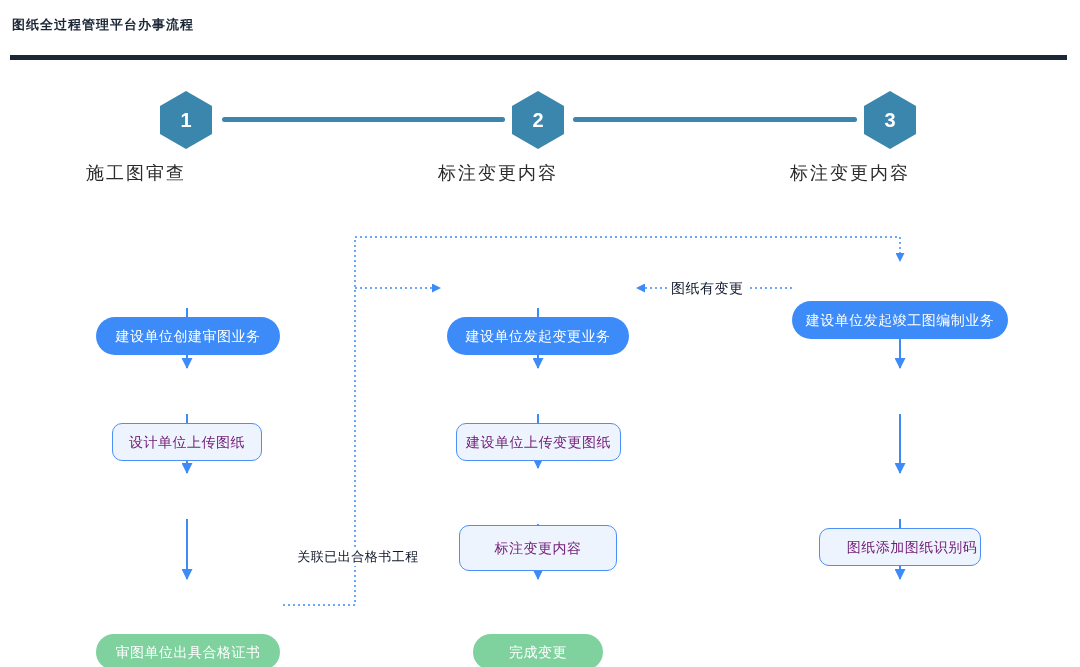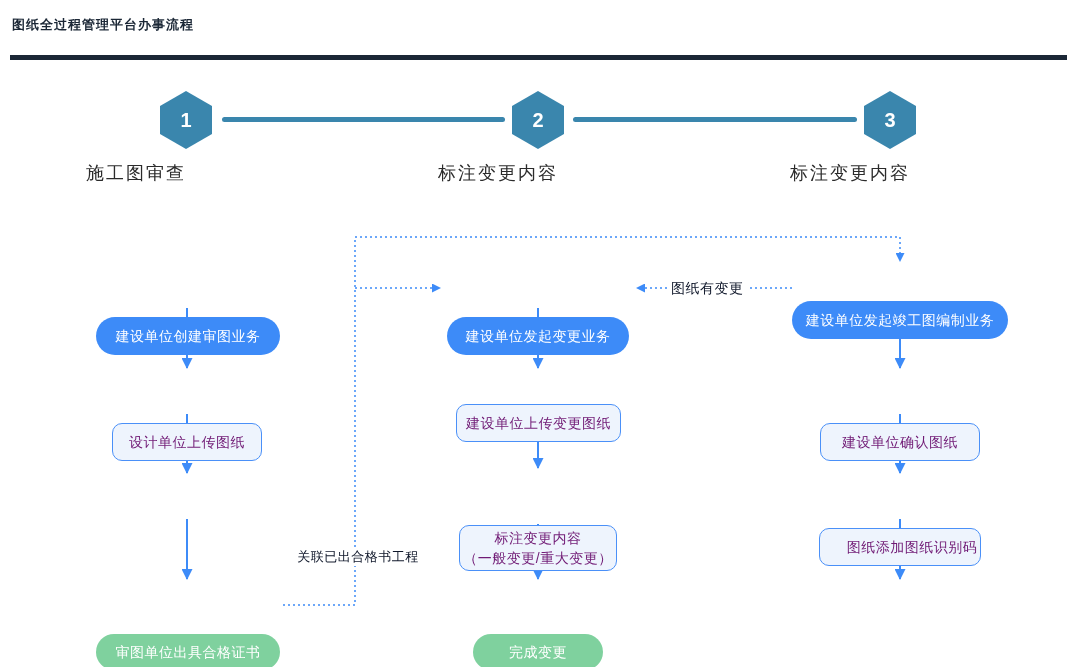--- a/index.html
+++ b/index.html
@@ -111,36 +111,32 @@
   <div class="node box-light" style="left:112px; top:375px; width:150px;">
     <span>设计单位上传图纸</span>
   </div>
   <div class="node pill-green" style="left:96px; top:586px; width:184px;">
     <span>审图单位出具合格证书</span>
   </div>
 
   <div class="node pill-blue" style="left:447px; top:269px; width:182px;">
     <span>建设单位发起变更业务</span>
   </div>
-  <div class="node box-light" style="left:456px; top:356px; width:165px;">
+  <div class="node box-light" style="left:456px; top:375px; width:165px;">
     <span>建设单位上传变更图纸</span>
   </div>
   <div class="node box-light tall" style="left:459px; top:477px; width:158px;">
     <span>标注变更内容</span>
-    <span>（一般变更/重大变更）</span>
   </div>
   <div class="node pill-green" style="left:473px; top:586px; width:130px;">
     <span>完成变更</span>
   </div>
 
   <div class="node pill-blue" style="left:792px; top:253px; width:216px;">
     <span>建设单位发起竣工图编制业务</span>
-  </div>
-  <div class="node box-light" style="left:820px; top:375px; width:160px;">
-    <span>建设单位确认图纸</span>
   </div>
   <div class="node box-light" style="left:819px; top:480px; width:162px;padding-left:24px;">
     <span>图纸添加图纸识别码</span>
   </div>
 
   <div class="link-label" style="left:292px; top:548px; width:132px;">关联已出合格书工程</div>
   <div class="link-label right" style="left:668px; top:280px;">图纸有变更</div>
 
 </div>
 

